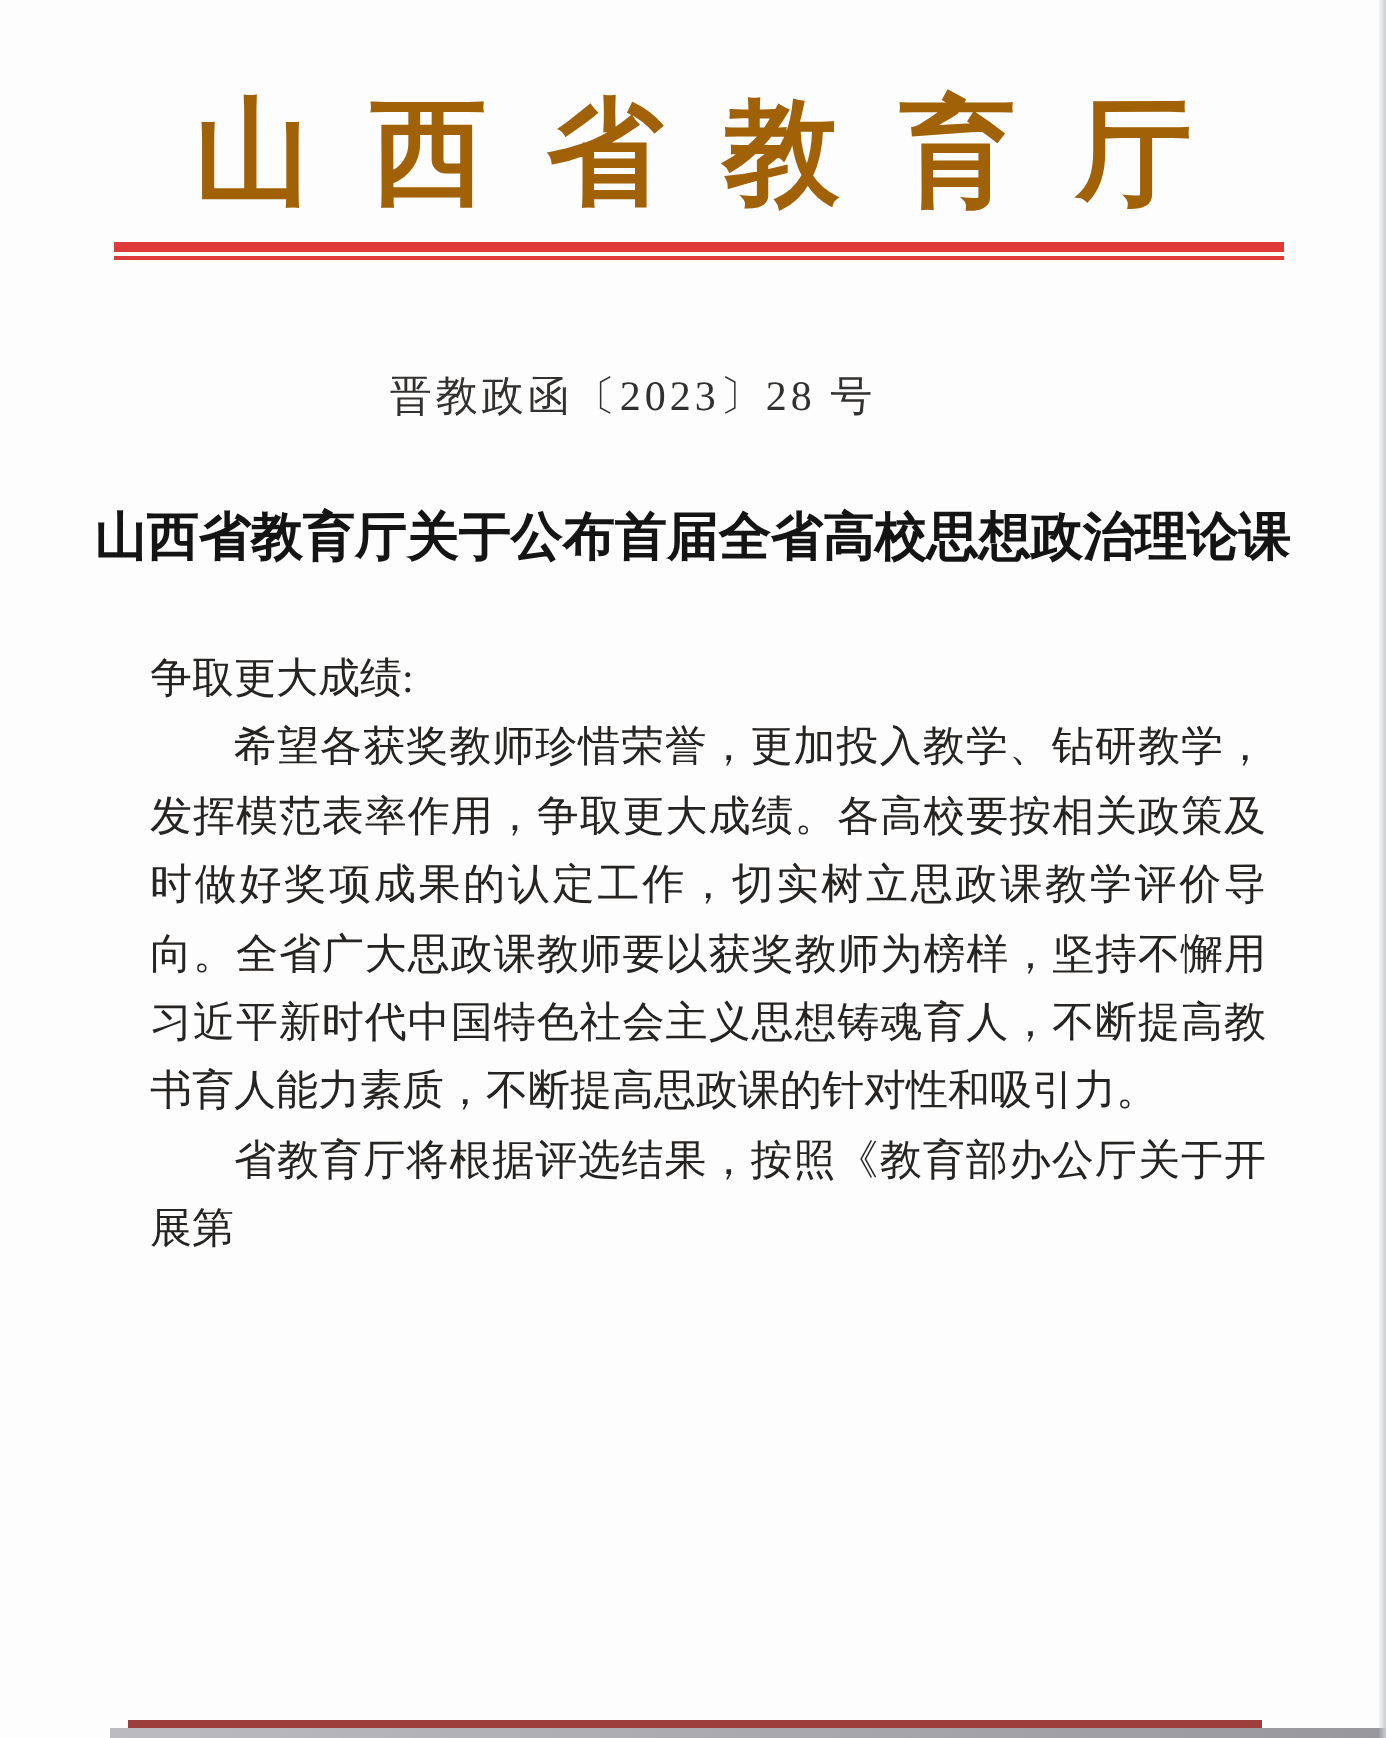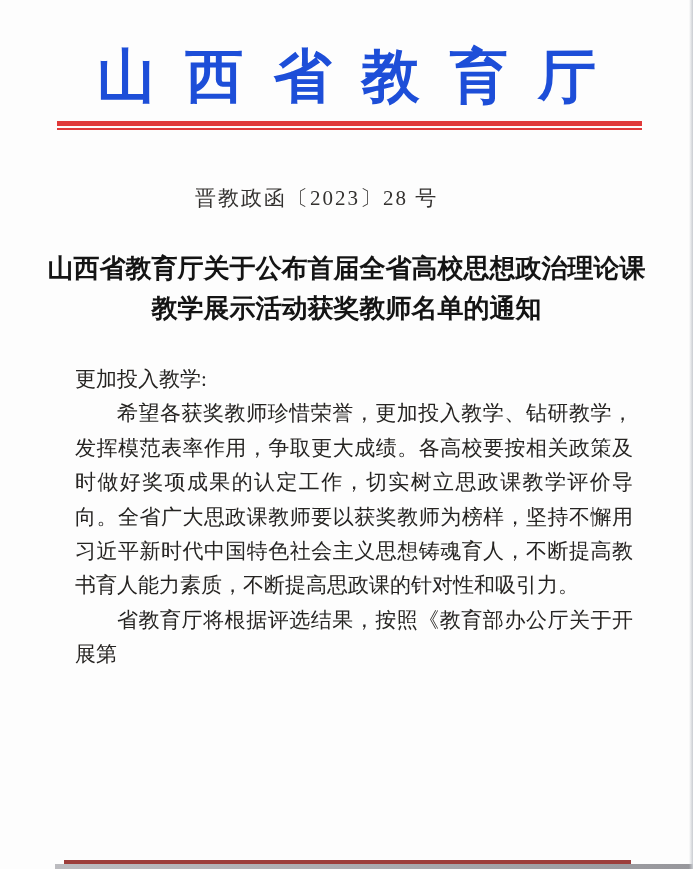--- a/index.html
+++ b/index.html
@@ -14,21 +14,21 @@
     width: 693px; height: 869px;
     background: #fdfdfd;
   }
   .agency {
     margin: 0;
     padding-top: 46px;
     text-align: center;
     font-size: 58px;
     line-height: 62px;
     font-weight: 600;
-    color: #1d4ed8;
+    color: #a16207;
     letter-spacing: 0.52em;
     padding-left: 0.52em; 
     white-space: nowrap;
   }
   .divider {
     margin: 13px 51px 0 57px;
   }
   .divider .thick { height: 5px; background: #e03a3a; }
   .divider .thin  { height: 2px; background: #e03a3a; margin-top: 2px; }
   .docnum {
@@ -87,25 +87,24 @@
 
   <div class="divider">
     <div class="thick"></div>
     <div class="thin"></div>
   </div>
 
   <div class="docnum">晋教政函〔2023〕28 号</div>
 
   <div class="title">
     <div>山西省教育厅关于公布首届全省高校思想政治理论课</div>
-    <div>教学展示活动获奖教师名单的通知</div>
   </div>
 
   <div class="body-text">
-    <p class="salutation">更加投入教学:</p>
+    <p class="salutation">争取更大成绩:</p>
     <p class="para">希望各获奖教师珍惜荣誉，更加投入教学、钻研教学，发挥模范表率作用，争取更大成绩。各高校要按相关政策及时做好奖项成果的认定工作，切实树立思政课教学评价导向。全省广大思政课教师要以获奖教师为榜样，坚持不懈用习近平新时代中国特色社会主义思想铸魂育人，不断提高教书育人能力素质，不断提高思政课的针对性和吸引力。</p>
     <p class="para">省教育厅将根据评选结果，按照《教育部办公厅关于开展第</p>
   </div>
 
   <div class="footer-line"></div>
   <div class="bottom-edge"></div>
   <div class="right-edge"></div>
 
 </div>
 

